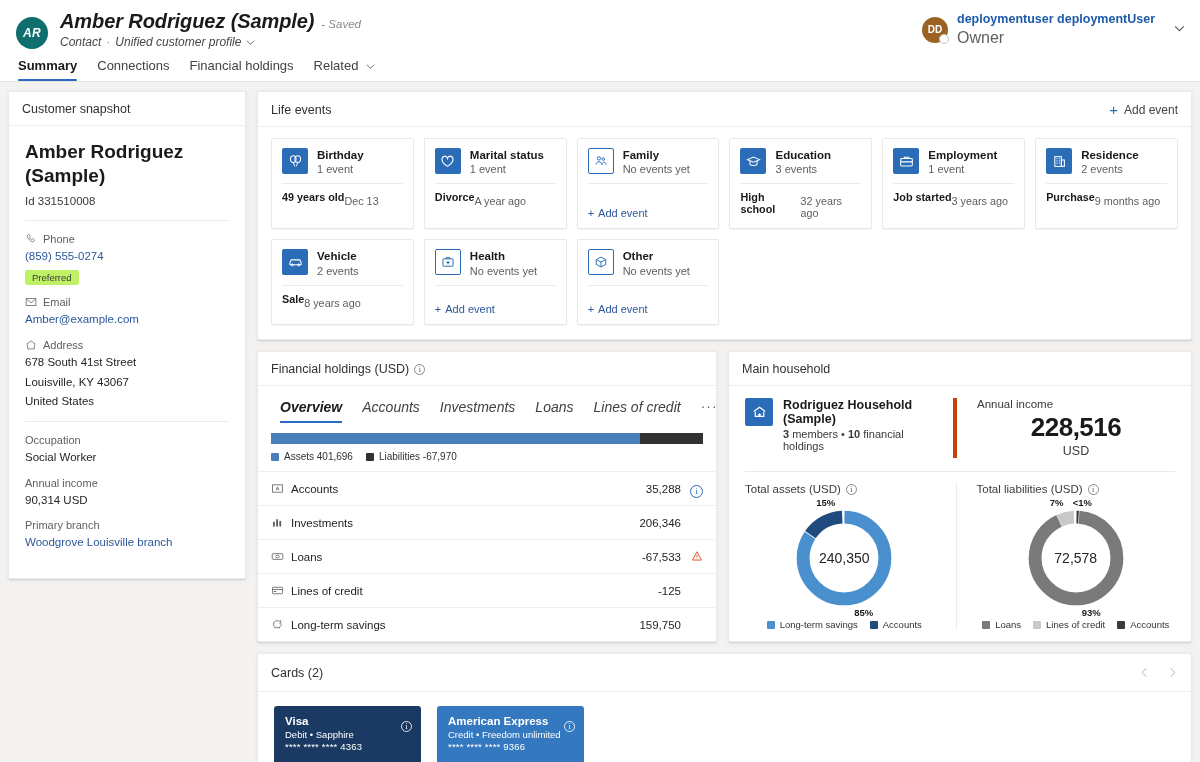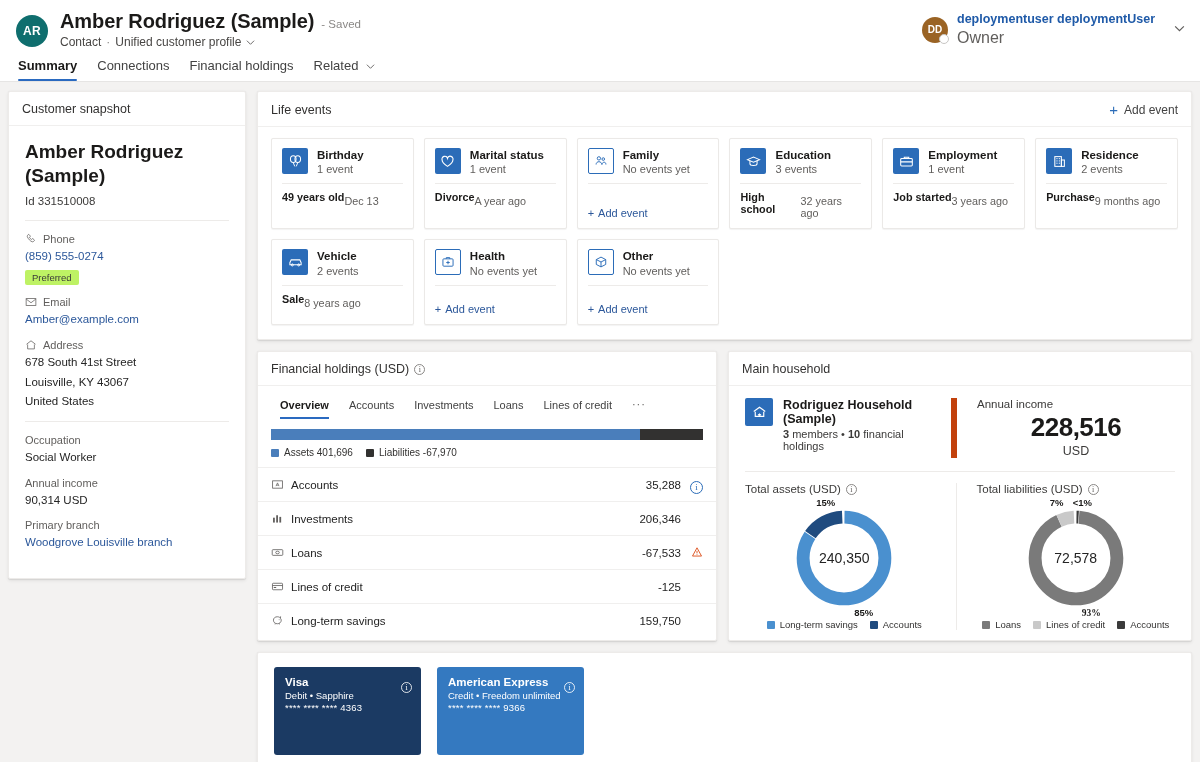--- a/index.html
+++ b/index.html
@@ -12,21 +12,21 @@
   }
   .app { width: 1200px; height: 762px; position: relative; }
 
   
   .header {
     background: #ffffff;
     height: 82px;
     position: relative;
     border-bottom: 1px solid #e6e5e4;
   }
-  .hdr-left { display: flex; align-items: center; padding: 10px 16px 0 16px; }
+  .hdr-left { display: flex; align-items: flex-end; padding: 10px 16px 0 16px; font-style: italic; }
   .avatar {
     width: 32px; height: 32px; border-radius: 50%;
     background: #0f6e6e; color: #fff;
     font-size: 12px; font-weight: 600;
     display: flex; align-items: center; justify-content: center;
     letter-spacing: .3px; flex: none; margin-top: 3px;
   }
   .hdr-titles { margin-left: 12px; }
   .hdr-title-row { display: flex; align-items: baseline; }
   .page-title { font-size: 20px; font-weight: 600; color: #1b1a19; letter-spacing: -.1px; }
@@ -122,42 +122,42 @@
             font-size: 11px; color: #2b579a; cursor: pointer; }
 
   
   .mid-row { display: flex; gap: 11px; }
   .fh-card { width: 460px; flex: none; }
   .mh-card { flex: 1; }
 
   
   .fh-title { display: flex; align-items: center; gap: 5px; }
   .fh-tabs { display: flex; align-items: center; padding: 7px 13px 0 13px; gap: 2px; }
-  .fh-tab { font-size: 11px; color: #424242; padding: 5px 9px 8px 9px; cursor: pointer; position: relative; white-space: nowrap; }
+  .fh-tab { font-size: 14px; color: #424242; padding: 5px 9px 8px 9px; cursor: pointer; position: relative; white-space: nowrap; font-style: italic; }
   .fh-tab.active { font-weight: 600; color: #1b1a19; }
   .fh-tab.active::after { content: ""; position: absolute; left: 9px; right: 9px; bottom: 0; height: 2px; background: #2a6ac0; }
   .fh-tab.ell { color: #605e5c; letter-spacing: 1px; padding-bottom: 10px; }
   .fh-bar-wrap { padding: 9px 13px 0 13px; }
   .fh-bar { height: 11px; width: 100%; display: flex; overflow: hidden; }
   .fh-bar .assets { background: #4a7ebb; }
   .fh-bar .liab { background: #323130; }
   .fh-legend { display: flex; gap: 13px; padding: 7px 13px 9px 13px; }
   .lg { display: flex; align-items: center; gap: 5px; font-size: 10px; color: #323130; }
   .sw { width: 8px; height: 8px; border-radius: 1px; }
   .fh-rows { }
   .fh-row { display: flex; align-items: center; padding: 0 13px; height: 34px; border-top: 1px solid #f0efee; }
   .fh-row:first-child { border-top: 1px solid #f0efee; }
   .fh-row .ic { width: 20px; color: #605e5c; display: flex; align-items: center; }
   .fh-row .nm { font-size: 11.5px; color: #242424; flex: 1; }
   .fh-row .vl { font-size: 11.5px; color: #242424; text-align: right; min-width: 64px; }
   .fh-row .tail { width: 22px; text-align: right; }
 
   
   .mh-top { display: flex; padding: 12px 16px 13px 16px; }
-  .mh-hh { display: flex; gap: 10px; align-items: flex-start; flex: 1; border-right: 6px solid #c2410c; padding-right: 14px; }
+  .mh-hh { display: flex; gap: 10px; align-items: flex-start; flex: 1; border-right: 4px solid #c2410c; padding-right: 14px; }
   .hh-ic { width: 28px; height: 28px; border-radius: 2px; background: #2b6cb8; color: #fff; flex: none;
            display: flex; align-items: center; justify-content: center; }
   .hh-name { font-size: 12.5px; font-weight: 600; color: #1b1a19; }
   .hh-meta { font-size: 11px; color: #3b3a39; margin-top: 2px; }
   .hh-meta b { font-weight: 600; }
   .mh-inc { width: 218px; flex: none; padding-left: 20px; }
   .inc-lbl { font-size: 11.5px; color: #3b3a39; }
   .inc-val { font-size: 26px; font-weight: 600; color: #1b1a19; text-align: center; margin-top: 2px; letter-spacing: -.5px; }
   .inc-cur { font-size: 12.5px; color: #3b3a39; text-align: center; margin-top: 1px; }
   .mh-sep { height: 1px; background: #edebe9; margin: 0 16px; }
@@ -693,21 +693,21 @@
               </div>
               <div class="dn-chart">
                 <svg width="108" height="108" viewBox="0 0 42 42">
                   <circle cx="21" cy="21" r="15.9" fill="none" stroke="#7a7a7a" stroke-width="5" stroke-dasharray="92 8" stroke-dashoffset="24"></circle>
                   <circle cx="21" cy="21" r="15.9" fill="none" stroke="#c9c9c9" stroke-width="5" stroke-dasharray="6 94" stroke-dashoffset="-68"></circle>
                   <circle cx="21" cy="21" r="15.9" fill="none" stroke="#3b3b3b" stroke-width="5" stroke-dasharray="0.8 99.2" stroke-dashoffset="-75"></circle>
                 </svg>
                 <div class="dn-center">72,578</div>
                 <div class="dn-lab" style="top:-2px; left:50%; transform:translateX(-26px);">7%</div>
                 <div class="dn-lab" style="top:-2px; left:50%; transform:translateX(-3px);">&lt;1%</div>
-                <div class="dn-lab" style="bottom:-1px; left:50%; transform:translateX(6px);font-family:Liberation Serif, serif;">93%</div>
+                <div class="dn-lab" style="bottom:-1px; left:50%; transform:translateX(6px);">93%</div>
               </div>
               <div class="dn-legend">
                 <div class="lg">
                   <span class="sw" style="background:#7a7a7a"></span>
                   <span>Loans</span>
                 </div>
                 <div class="lg">
                   <span class="sw" style="background:#c9c9c9"></span>
                   <span>Lines of credit</span>
                 </div>
@@ -717,20 +717,35 @@
                 </div>
               </div>
             </div>
 
           </div>
         </div>
 
       </div>
 
       <div class="card">
+        <div class="cards-hd">
+          <div class="le-title">Cards (2)</div>
+          <div class="cards-nav">
+            <span>
+              <svg width="11" height="11" viewBox="0 0 12 12">
+                  <path d="M8 1.5L3.5 6 8 10.5" stroke="#c8c6c4" stroke-width="1.1" fill="none"></path>
+                </svg>
+            </span>
+            <span>
+              <svg width="11" height="11" viewBox="0 0 12 12">
+                  <path d="M4 1.5L8.5 6 4 10.5" stroke="#c8c6c4" stroke-width="1.1" fill="none"></path>
+                </svg>
+            </span>
+          </div>
+        </div>
         <div class="cards-body">
 
           <div class="ccard visa">
             <div class="cc-info"><span class="info">i</span></div>
             <div class="cc-brand">Visa</div>
             <div class="cc-sub">Debit • Sapphire</div>
             <div class="cc-num">**** **** **** 4363</div>
 
           </div>
 

